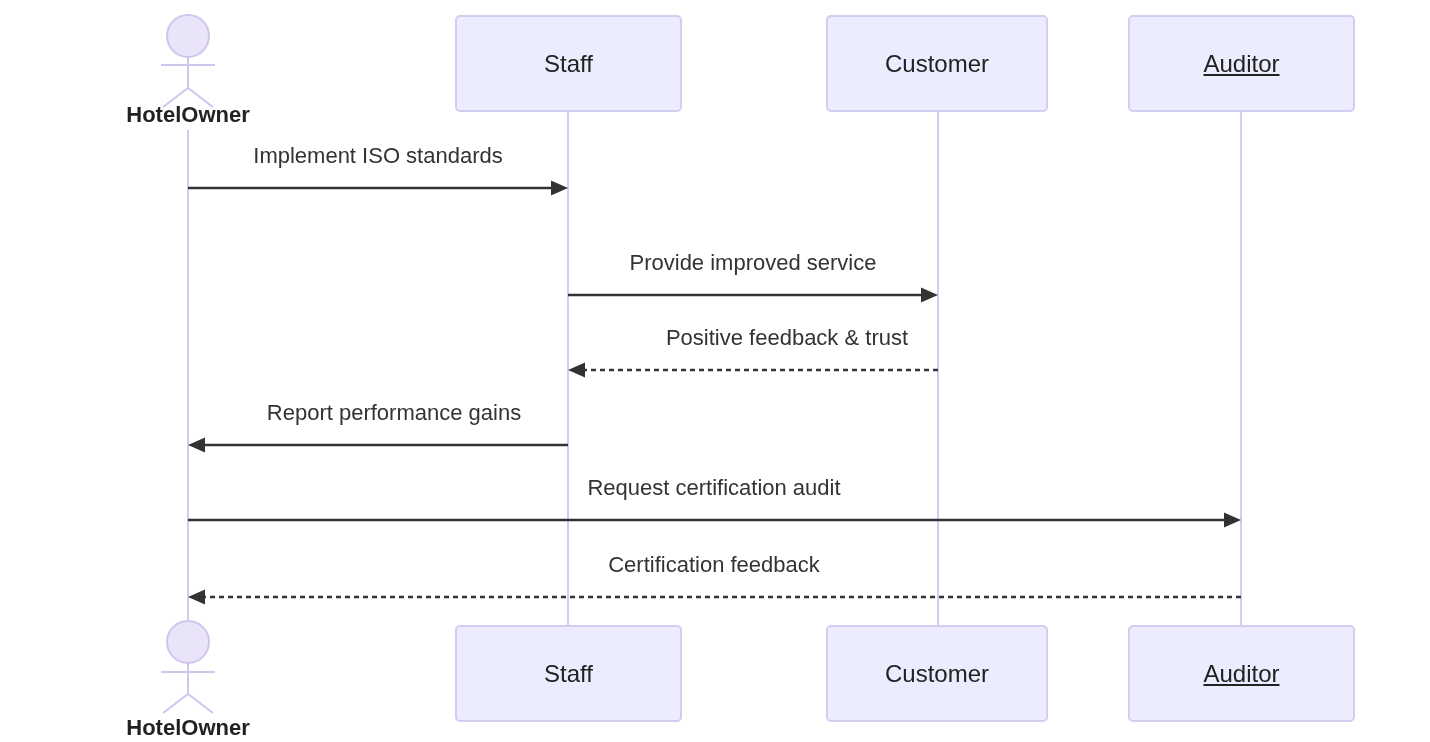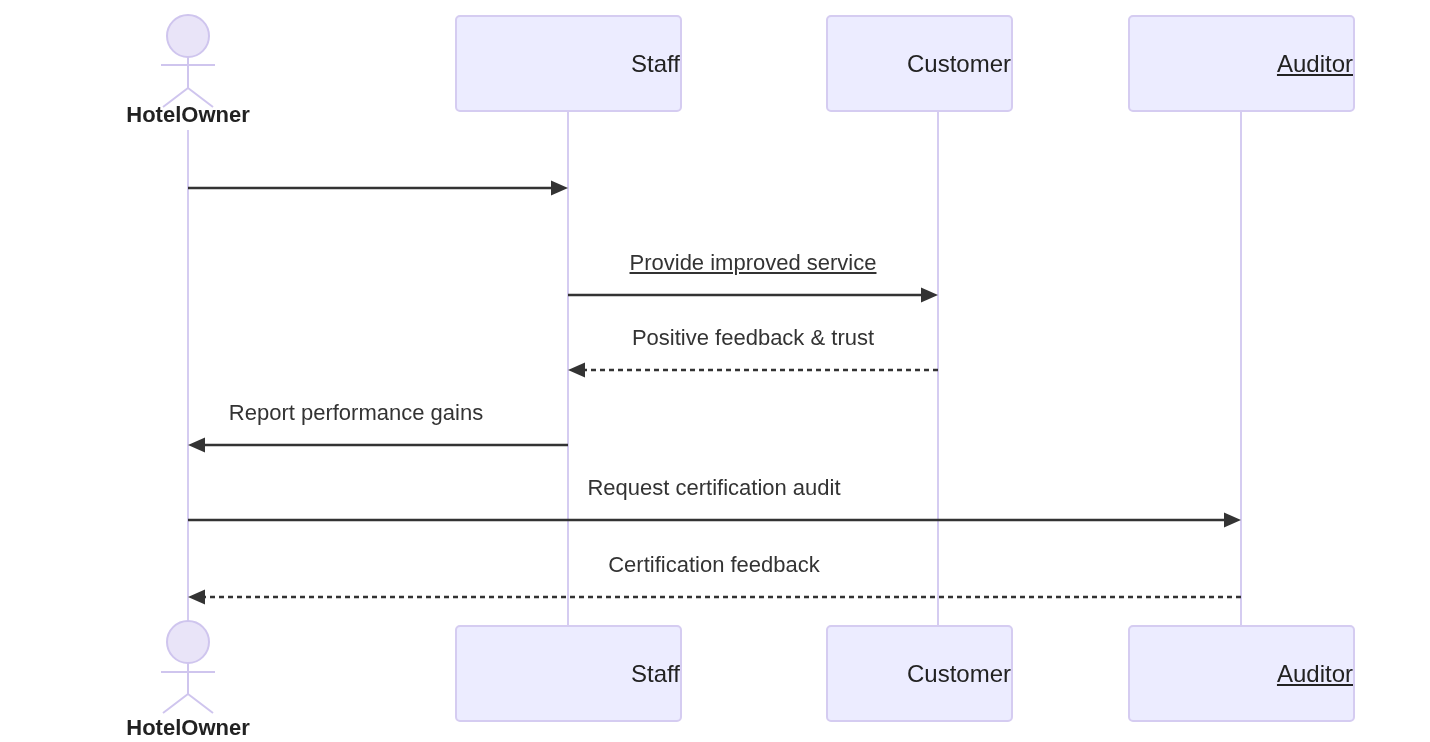--- a/index.html
+++ b/index.html
@@ -16,29 +16,29 @@
   .pbox {
     position: absolute;
     width: 227px;
     height: 97px;
     background: #ECECFF;
     border: 2px solid #D5CCF1;
     border-radius: 5px;
     box-sizing: border-box;
     display: flex;
     align-items: center;
-    justify-content: flex-end;
+    justify-content: center;
     z-index: 1;
     font-size: 24px;
     color: #222222;
   }
   .pbox.top { top: 15px; }
   .pbox.bottom { top: 625px; }
   .pbox.staff { left: 455px; }
-  .pbox.customer { left: 826px; width: 187px; }
+  .pbox.customer { left: 826px; width: 222px; }
   .pbox.auditor { left: 1128px; text-decoration: underline; }
 
   .actor-label {
     position: absolute;
     left: 188px;
     transform: translateX(-50%);
     white-space: nowrap;
     font-size: 22px;
     color: #222222;
     z-index: 1;
@@ -52,23 +52,23 @@
     transform: translateX(-50%);
     white-space: nowrap;
     text-align: center;
     font-size: 22px;
     line-height: 28px;
     color: #333333;
     z-index: 1;
   }
   .msg-label span { display: block; }
   .m1 { left: 378px;  bottom: 572px; }
-  .m2 { left: 753px;  bottom: 465px; text-decoration: underline; }
-  .m3 { left: 753px;  bottom: 390px; }
-  .m4 { left: 356px;  bottom: 315px; margin-top: 16px; }
+  .m2 { left: 753px;  bottom: 465px; }
+  .m3 { left: 787px;  bottom: 390px; }
+  .m4 { left: 394px;  bottom: 315px; margin-top: 16px; }
   .m5 { left: 714px;  bottom: 240px; margin-top: 48px; }
   .m6 { left: 714px;  bottom: 163px; }
 
   .lifeline { stroke: #D5CCF1; stroke-width: 2; }
   .figure   { stroke: #CFC5EE; stroke-width: 2; fill: none; }
   .figure-head { fill: #E9E4F8; stroke: #CFC5EE; stroke-width: 2; }
   .sig      { stroke: #333333; stroke-width: 2.5; fill: none; }
   .sig.dashed { stroke-dasharray: 5 4; }
   .sig-head { fill: #333333; stroke: none; }
 </style>
@@ -149,20 +149,21 @@
   <div class="pbox bottom customer">
     <span>Customer</span>
   </div>
   <div class="pbox bottom auditor">
     <span>Auditor</span>
   </div>
 
   <div class="actor-label top">HotelOwner</div>
   <div class="actor-label bottom">HotelOwner</div>
 
+  <div class="msg-label m1">Implement ISO standards</div>
 
   <div class="msg-label m2">
     <span>Provide improved service</span>
   </div>
 
   <div class="msg-label m3">Positive feedback &amp; trust</div>
 
   <div class="msg-label m4">Report performance gains</div>
 
   <div class="msg-label m5">Request certification audit</div>

